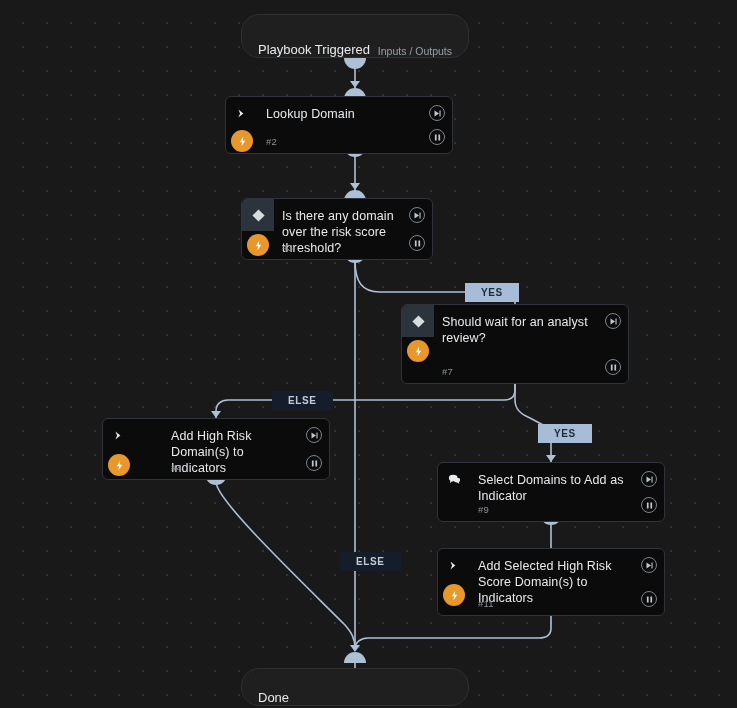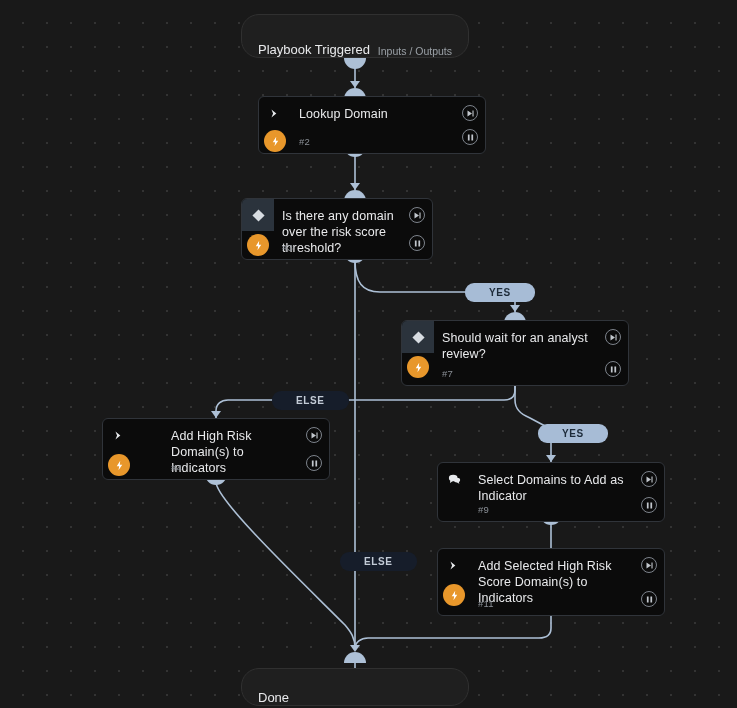--- a/index.html
+++ b/index.html
@@ -147,25 +147,25 @@
     position: absolute;
     width: 0; height: 0;
     border-left: 5px solid transparent;
     border-right: 5px solid transparent;
     border-top: 7px solid #adc0d6;
   }
 
   
   .blabel {
     position: absolute;
-    border-radius: 9px;
+    border-radius: 0;
     font-size: 10px;
     font-weight: bold;
     letter-spacing: .6px;
-    padding: 4px 24px;
+    padding: 4px 16px;
     line-height: 11px;
   }
   .blabel.yes { background: #a7bcd6; color: #1d2b3a; }
   .blabel.els { background: #161d2a; color: #c3cbd6; }
 </style>
 </head>
 <body>
 
 <div id="canvas">
 
@@ -225,21 +225,21 @@
   <div class="blabel yes" style="left:465px; top:283px;">YES</div>
   <div class="blabel els" style="left:272px; top:391px;">ELSE</div>
   <div class="blabel yes" style="left:538px; top:424px;">YES</div>
   <div class="blabel els" style="left:340px; top:552px;">ELSE</div>
 
   <div class="pill" style="left:241px; top:14px; width:228px; height:44px;">
     <span class="pill-label">Playbook Triggered</span>
     <span class="pill-sub">Inputs / Outputs</span>
   </div>
 
-  <div class="node" style="left:258px; top:96px; width:228px; height:58px;">
+  <div class="node" style="left:225px; top:96px; width:228px; height:58px;">
     <div class="node-iconcol">
       <span class="glyph">
         <svg width="13" height="13" viewBox="0 0 16 16">
           <path d="M3 3 L9 8 L3 13 L5 8 Z" fill="#e8eaed"></path>
         </svg>
       </span>
       <span class="badge-bolt">
         <svg width="11" height="11" viewBox="0 0 16 16">
           <path d="M9 1 L4 9 H7.5 L6.5 15 L12 7 H8.5 Z" fill="#ffffff"></path>
         </svg>
@@ -287,21 +287,21 @@
       </span>
       <span class="ctrl bottom">
         <svg width="9" height="9" viewBox="0 0 12 12">
           <rect x="2.5" y="2" width="2.3" height="8" fill="#c2c7cd"></rect>
           <rect x="7.2" y="2" width="2.3" height="8" fill="#c2c7cd"></rect>
         </svg>
       </span>
     </div>
   </div>
 
-  <div class="node decision" style="left:401px; top:320px; width:228px; height:66px;">
+  <div class="node decision" style="left:401px; top:304px; width:228px; height:80px;">
     <div class="node-iconcol">
       <span class="glyph">
         <svg width="15" height="15" viewBox="0 0 16 16">
           <path d="M8 1.5 L14.5 8 L8 14.5 L1.5 8 Z" fill="#d7dce1"></path>
         </svg>
       </span>
       <span class="badge-bolt" style="top:35px;">
         <svg width="11" height="11" viewBox="0 0 16 16">
           <path d="M9 1 L4 9 H7.5 L6.5 15 L12 7 H8.5 Z" fill="#ffffff"></path>
         </svg>

